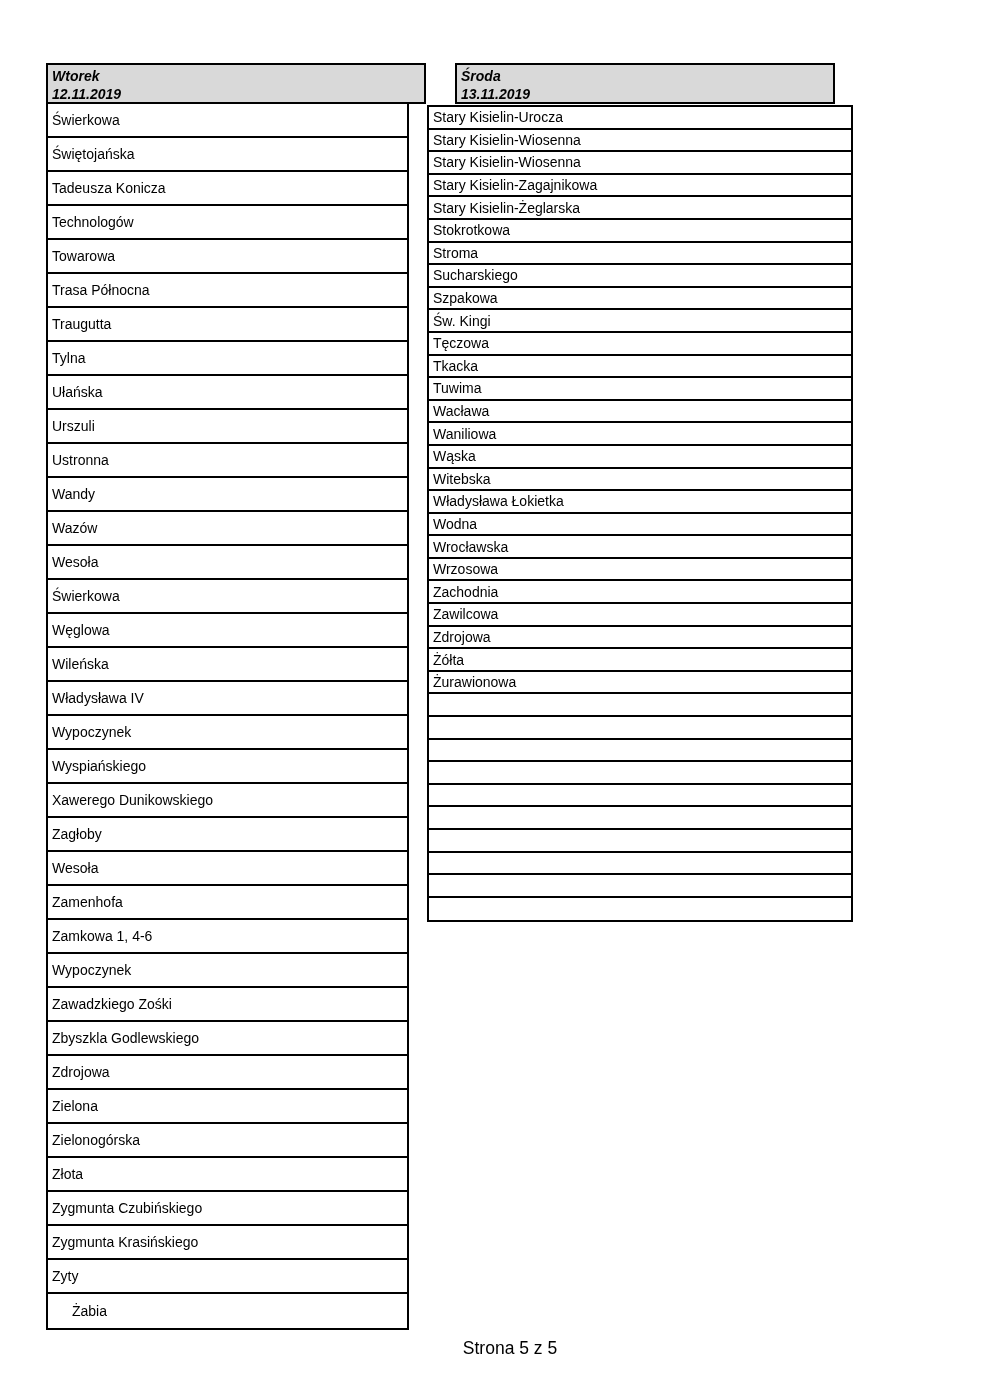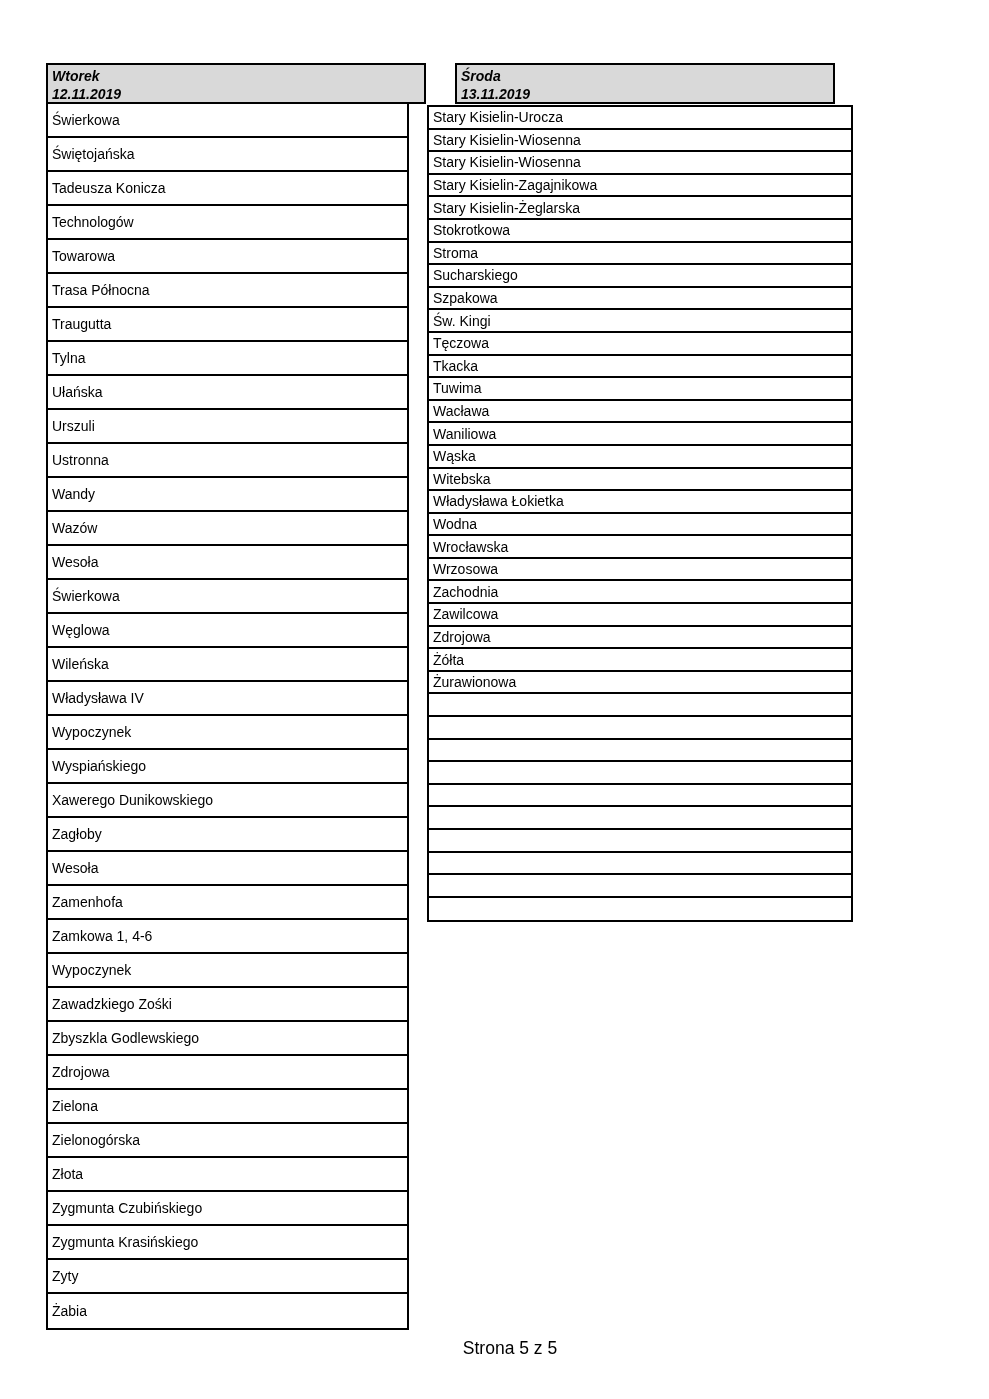--- a/index.html
+++ b/index.html
@@ -63,21 +63,21 @@
     padding-left: 4px;
     display: flex;
     align-items: center;
     font-size: 14px;
     line-height: 14px;
     white-space: nowrap;
     overflow: hidden;
   }
   .body-col.left  .street-row { height: 34px; }
   .body-col.right .street-row { height: 22.6px; }
-  .street-row:last-child { border-bottom: none; }
+  .street-row:last-child { border-bottom: none; margin-left: 20px; }
 
   
   .footer {
     position: absolute;
     left: 0;
     top: 1338px;
     width: 1020px;  
     text-align: center;
     font-size: 17.5px;
   }

